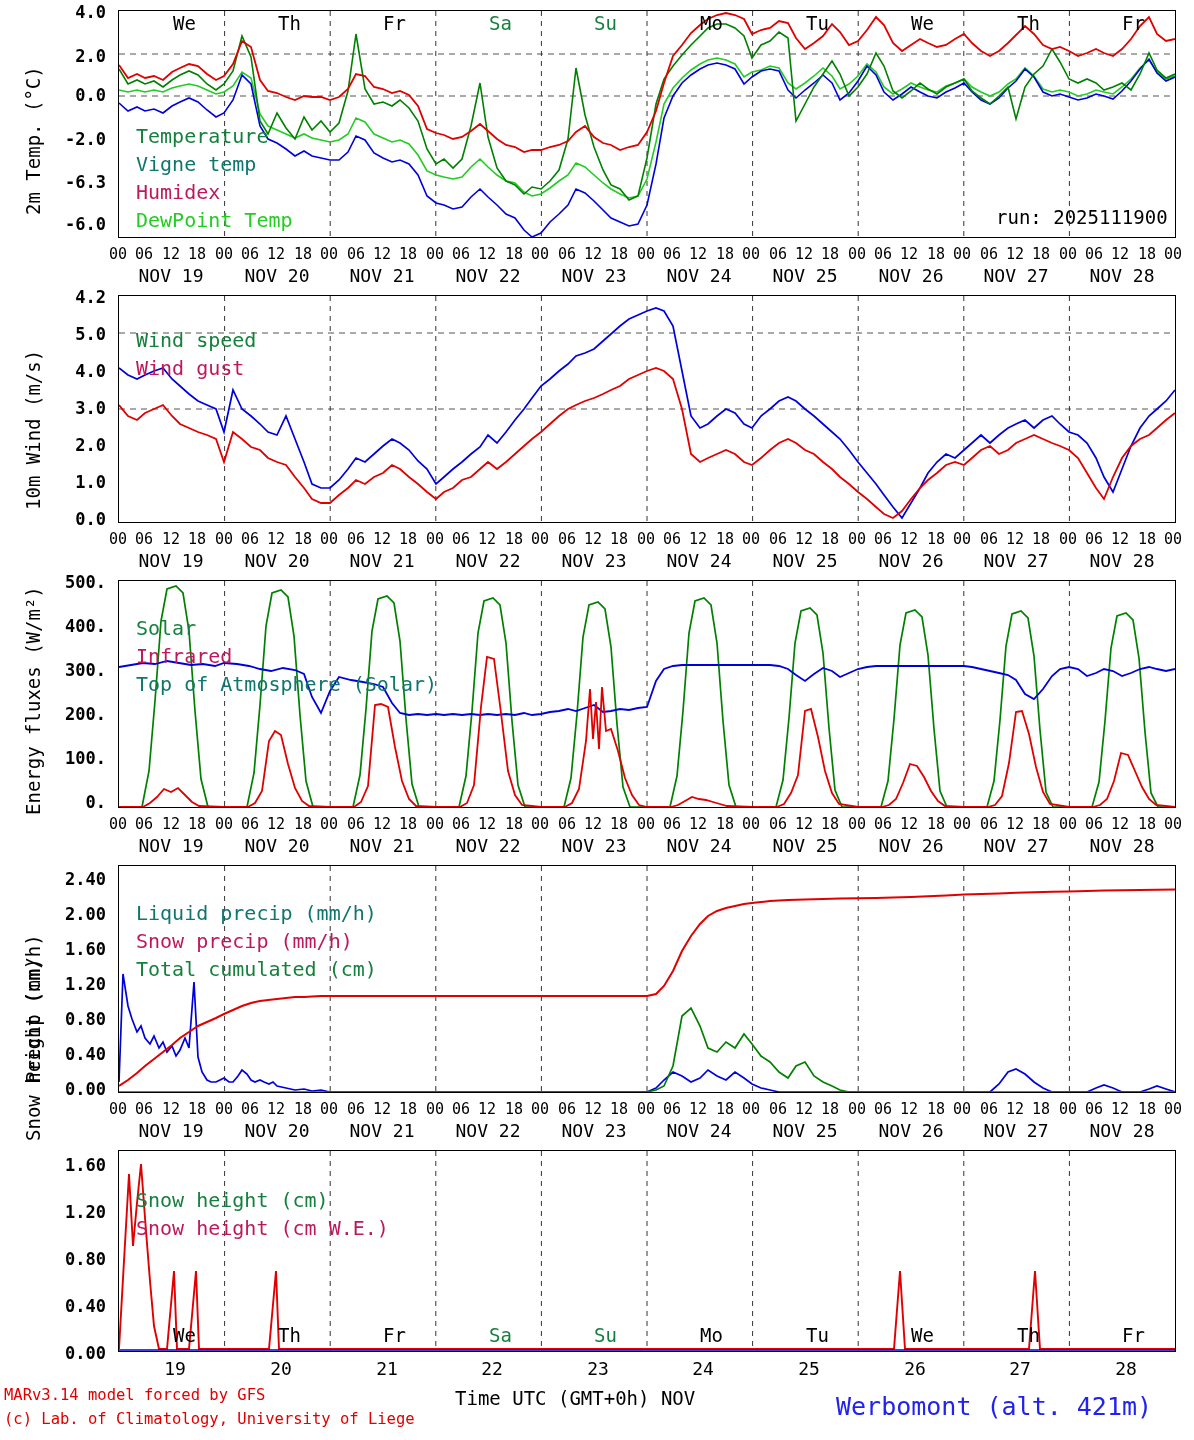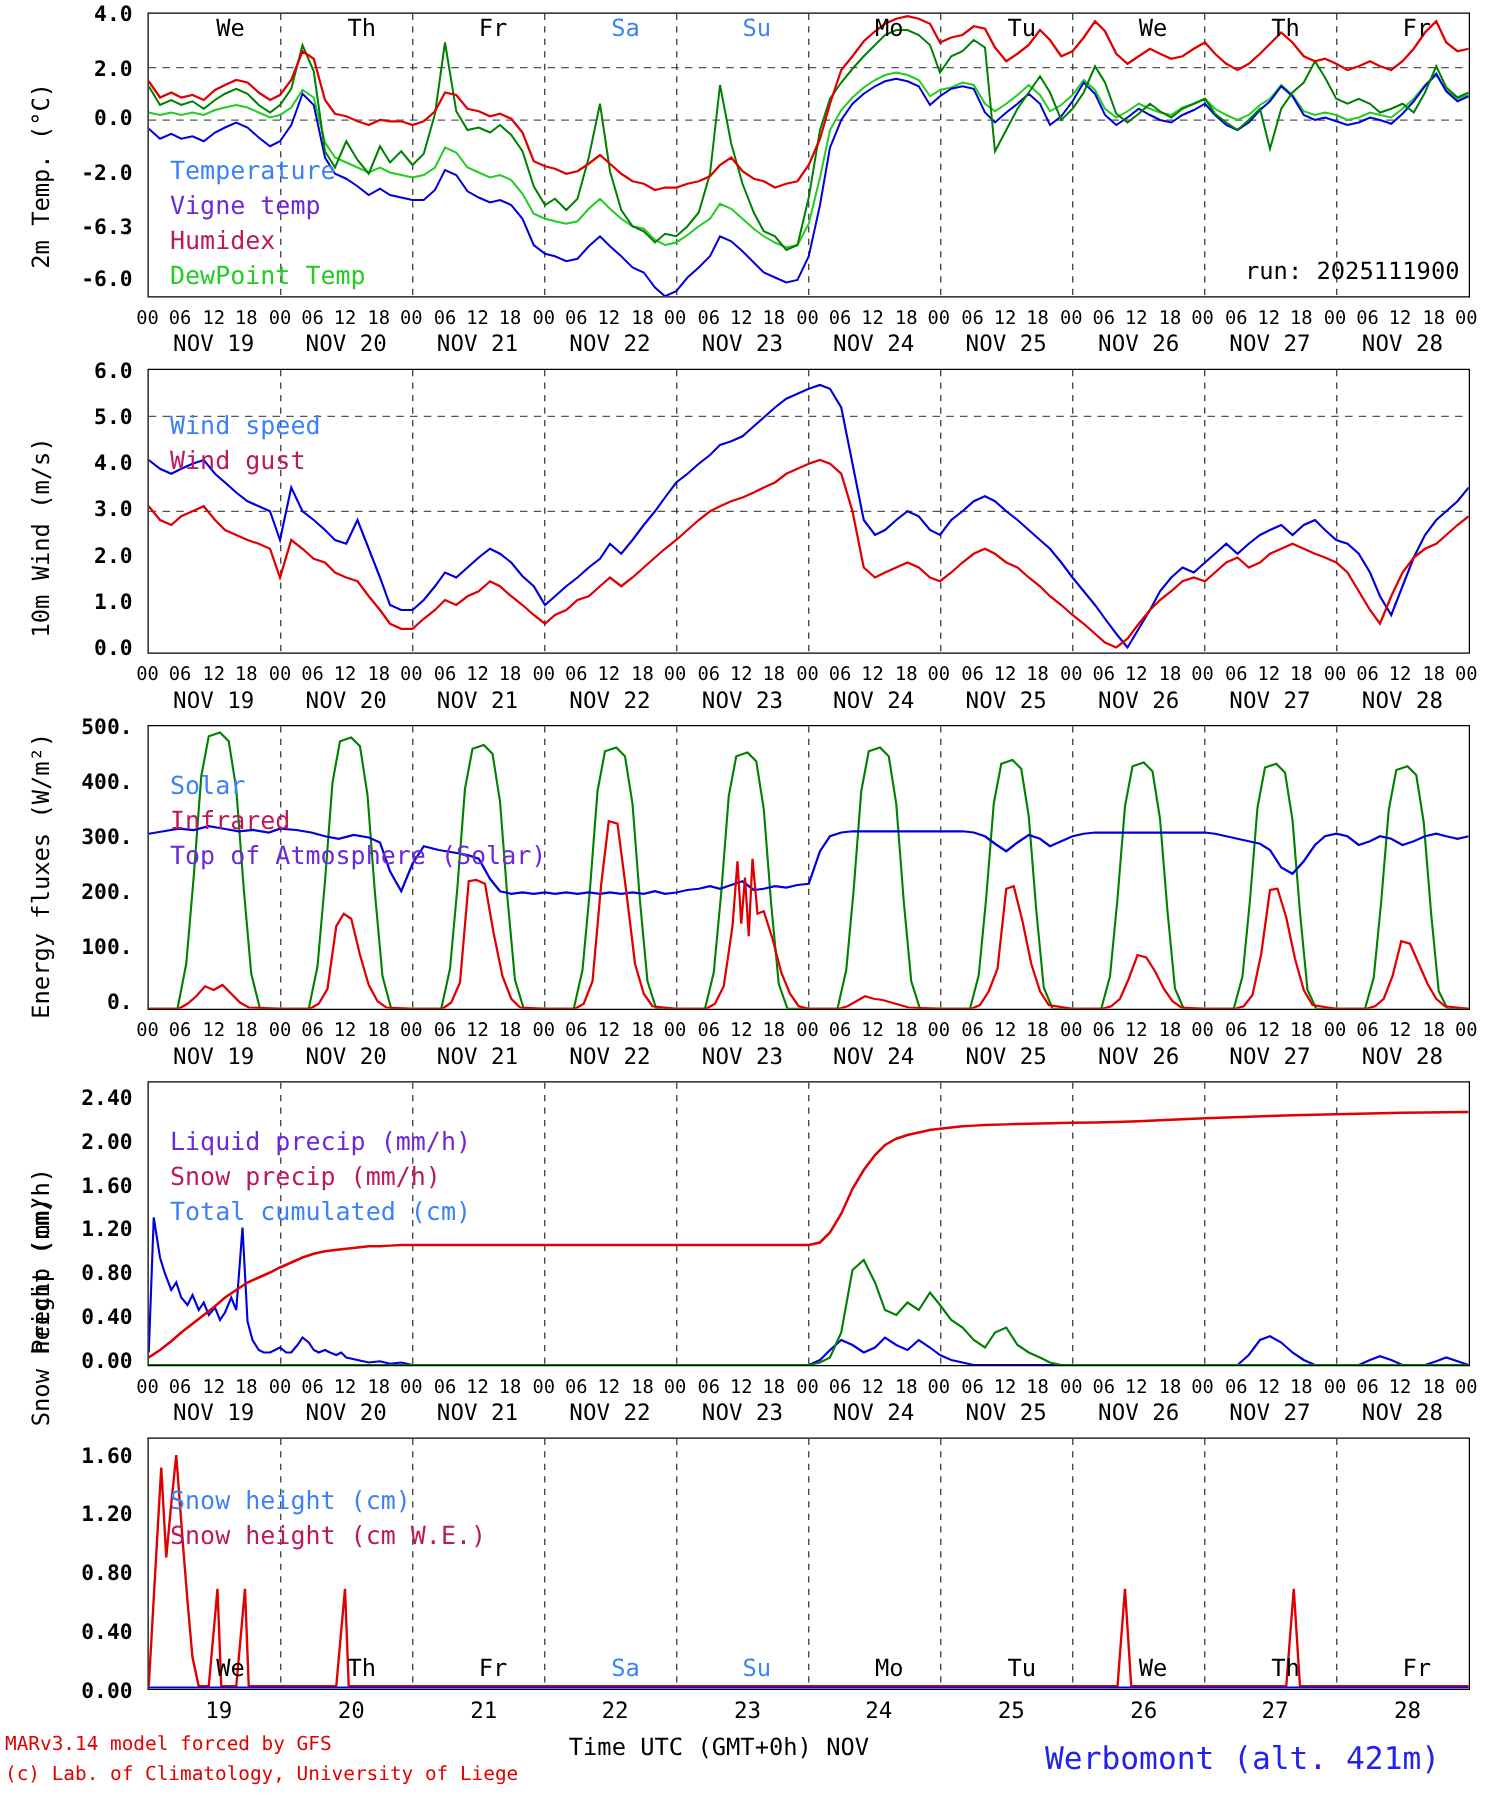--- a/index.html
+++ b/index.html
@@ -10,21 +10,21 @@
   .ylab{position:absolute;transform-origin:0 0;transform:rotate(-90deg);font-size:19px;white-space:nowrap;font-family:"DejaVu Sans Mono",monospace;}
   .ytick{position:absolute;font-size:17px;text-align:right;font-family:"DejaVu Sans Mono",monospace;font-weight:bold;}
   .xtick{position:absolute;font-size:15px;text-align:center;font-family:"DejaVu Sans Mono",monospace;}
   .xday{position:absolute;font-size:18px;text-align:center;font-family:"DejaVu Sans Mono",monospace;}
   .legend{position:absolute;font-size:20px;font-family:"DejaVu Sans Mono",monospace;white-space:nowrap;}
   .daylab{position:absolute;font-size:19px;font-family:"DejaVu Sans Mono",monospace;}
   .run{position:absolute;font-size:19px;font-family:"DejaVu Sans Mono",monospace;}
   .footL{position:absolute;font-size:15.5px;color:#e00000;font-family:"DejaVu Sans Mono",monospace;}
   .footC{position:absolute;font-size:19px;font-family:"DejaVu Sans Mono",monospace;}
   .footR{position:absolute;font-size:25px;color:#2222ee;font-family:"DejaVu Sans Mono",monospace;text-align:center;}
-  .red{color:#3b82f6;} .green{color:#6d28d9;} .blue{color:#be185d;} .lgreen{color:#22cc22;}
+  .red{color:#15803d;} .green{color:#0f766e;} .blue{color:#be185d;} .lgreen{color:#22cc22;}
 </style>
 </head>
 <body>
 
 <div class="panel" style="top:0;height:285px;">
   <div class="ylab" style="left:22px;top:215px;">2m Temp. (°C)</div>
 
   <div class="ytick" style="left:34px;top:2px;width:72px;">4.0</div>
   <div class="ytick" style="left:34px;top:46px;width:72px;">2.0</div>
   <div class="ytick" style="left:34px;top:85px;width:72px;">0.0</div>
@@ -130,21 +130,21 @@
     <div class="xday" style="left:752px;top:265px;width:106px;">NOV 25</div>
     <div class="xday" style="left:858px;top:265px;width:106px;">NOV 26</div>
     <div class="xday" style="left:963px;top:265px;width:106px;">NOV 27</div>
     <div class="xday" style="left:1069px;top:265px;width:106px;">NOV 28</div>
   </div>
 </div>
 
 <div class="panel" style="top:285px;height:285px;">
   <div class="ylab" style="left:22px;top:225px;">10m Wind (m/s)</div>
 
-  <div class="ytick" style="left:34px;top:2px;width:72px;">6.0</div>
+  <div class="ytick" style="left:34px;top:2px;width:72px;">4.2</div>
   <div class="ytick" style="left:34px;top:39px;width:72px;">5.0</div>
   <div class="ytick" style="left:34px;top:76px;width:72px;">4.0</div>
   <div class="ytick" style="left:34px;top:113px;width:72px;">3.0</div>
   <div class="ytick" style="left:34px;top:150px;width:72px;">2.0</div>
   <div class="ytick" style="left:34px;top:187px;width:72px;">1.0</div>
   <div class="ytick" style="left:34px;top:224px;width:72px;">0.0</div>
 
   <div class="plotbox" style="left:118px;top:10px;width:1058px;height:228px;">
     <svg width="1056" height="226" viewBox="0 0 1056 226" preserveAspectRatio="none">
       <line x1="0" y1="37" x2="1056" y2="37" stroke="#555" stroke-width="1" stroke-dasharray="6,5"></line>

